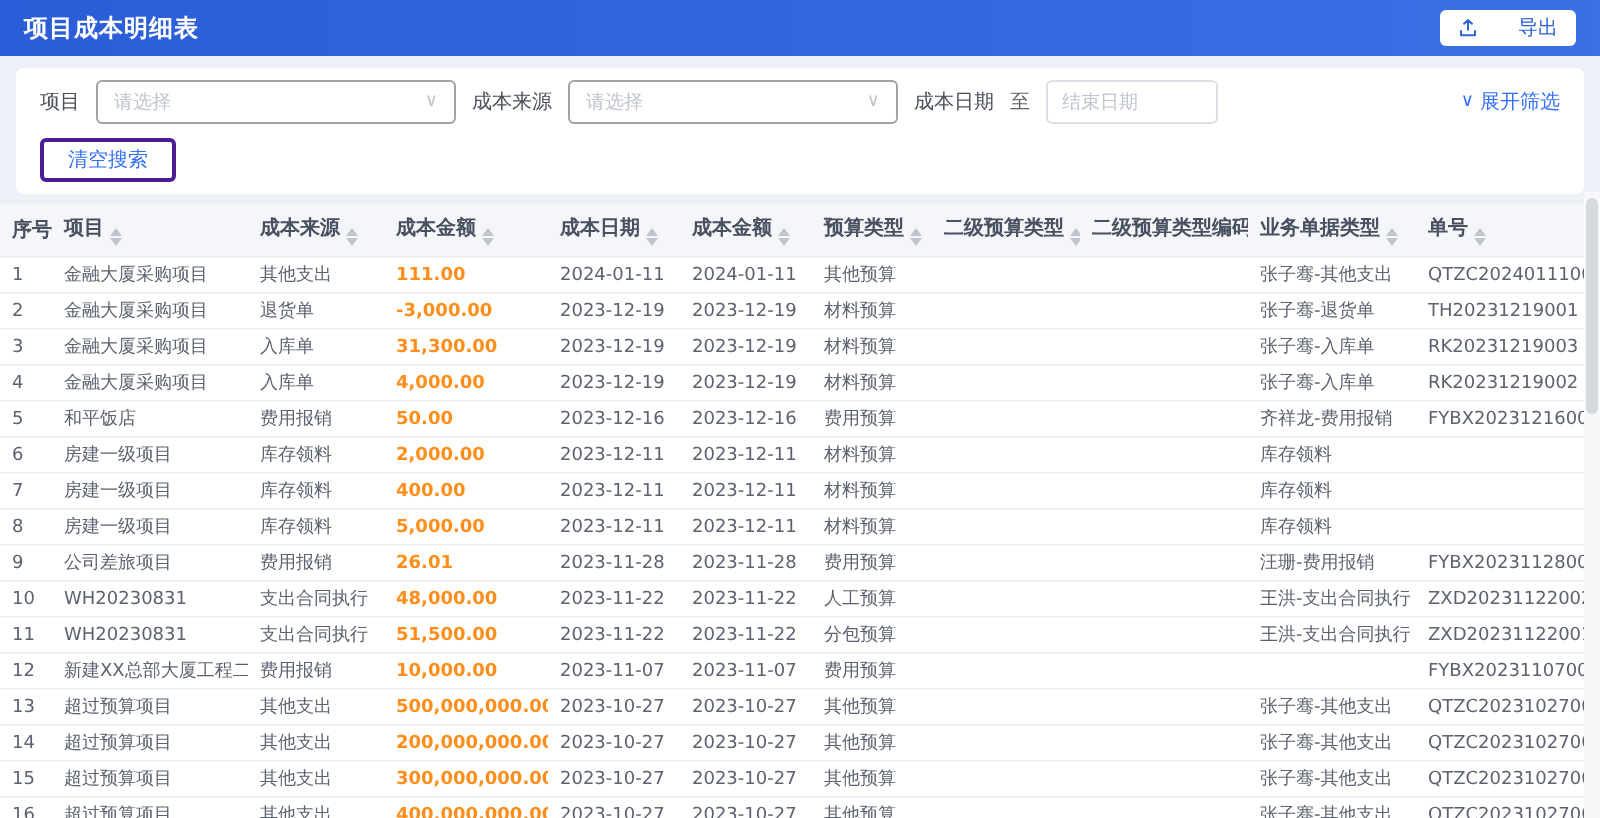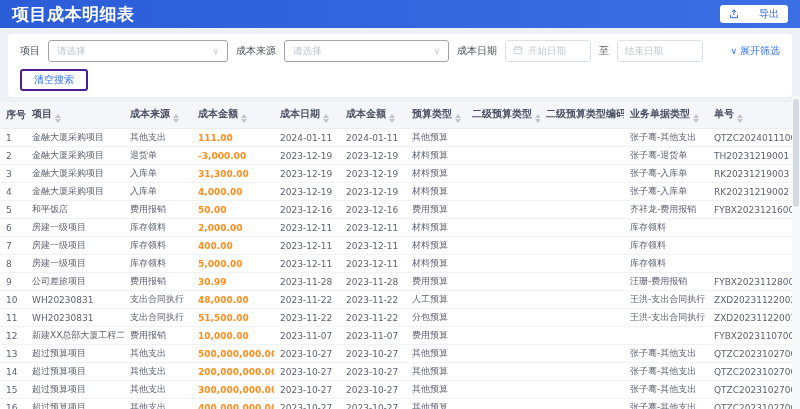--- a/index.html
+++ b/index.html
@@ -1,21 +1,21 @@
 <!DOCTYPE html>
 <html><head>
 <meta charset="utf-8">
 <style>
   *{margin:0;padding:0;box-sizing:border-box;}
   html,body{width:800px;height:409px;overflow:hidden;}
   body{font-family:"DejaVu Sans","Liberation Sans",sans-serif;background:#edf1f7;color:#333;}
 
   
   .topbar{height:28px;background:linear-gradient(90deg,#2a5dd7,#3b6fe4);display:flex;align-items:center;justify-content:space-between;padding:0 12px;}
-  .topbar .title{color:#fff;font-size:17px;font-weight:bold;letter-spacing:.5px;}
+  .topbar .title{color:#fff;font-size:12px;font-weight:bold;letter-spacing:.5px;}
   .export-btn{display:inline-flex;align-items:center;gap:20px;background:#fff;color:#2d63d8;border:none;border-radius:3px;height:18px;padding:0 9px;font-size:10px;cursor:pointer;}
   .export-btn svg{display:block;}
 
   
   .card{background:#fff;margin:6px 8px 0;border-radius:4px;padding:6px 12px;}
   .filter-row{display:flex;align-items:center;gap:8px;}
   .filter-label{font-size:10px;color:#4a4f59;white-space:nowrap;}
   .select{display:flex;align-items:center;justify-content:space-between;height:22px;border:1px solid #a3a3a3;border-radius:3px;padding:0 8px;background:#fff;cursor:pointer;}
   .sel-project{width:180px;} .sel-source{width:165px;}
   .select .ph{color:#bfc4cd;font-size:9.5px;}
@@ -66,29 +66,20 @@
       <span class="chevron">∨</span>
     </div>
 
     <span class="filter-label">成本来源</span>
     <div class="select sel-source">
       <span class="ph">请选择</span>
       <span class="chevron">∨</span>
     </div>
 
     <span class="filter-label">成本日期</span>
-    <div class="date-box">
-      <span>
-        <svg width="10" height="10" viewBox="0 0 12 12">
-            <rect x="1.5" y="2.5" width="9" height="8" rx="1" fill="none" stroke="#c0c4cc"></rect>
-            <path d="M1.5 5 h9 M4 1.2 v2.4 M8 1.2 v2.4" stroke="#c0c4cc" fill="none"></path>
-          </svg>
-      </span>
-      <span>开始日期</span>
-    </div>
     <span class="to">至</span>
     <div class="date-box">
       <span>结束日期</span>
     </div>
 
     <div class="expand">
       <span class="chev">∨</span>
       <span>展开筛选</span>
     </div>
   </div>
@@ -260,21 +251,21 @@
           <td>材料预算</td>
           <td></td>
           <td></td>
           <td>库存领料</td>
           <td></td>
         </tr>
         <tr>
           <td>9</td>
           <td>公司差旅项目</td>
           <td>费用报销</td>
-          <td class="amount">30.99</td>
+          <td class="amount">26.01</td>
           <td>2023-11-28</td>
           <td>2023-11-28</td>
           <td>费用预算</td>
           <td></td>
           <td></td>
           <td>汪珊-费用报销</td>
           <td>FYBX20231128001</td>
         </tr>
         <tr>
           <td>10</td>

